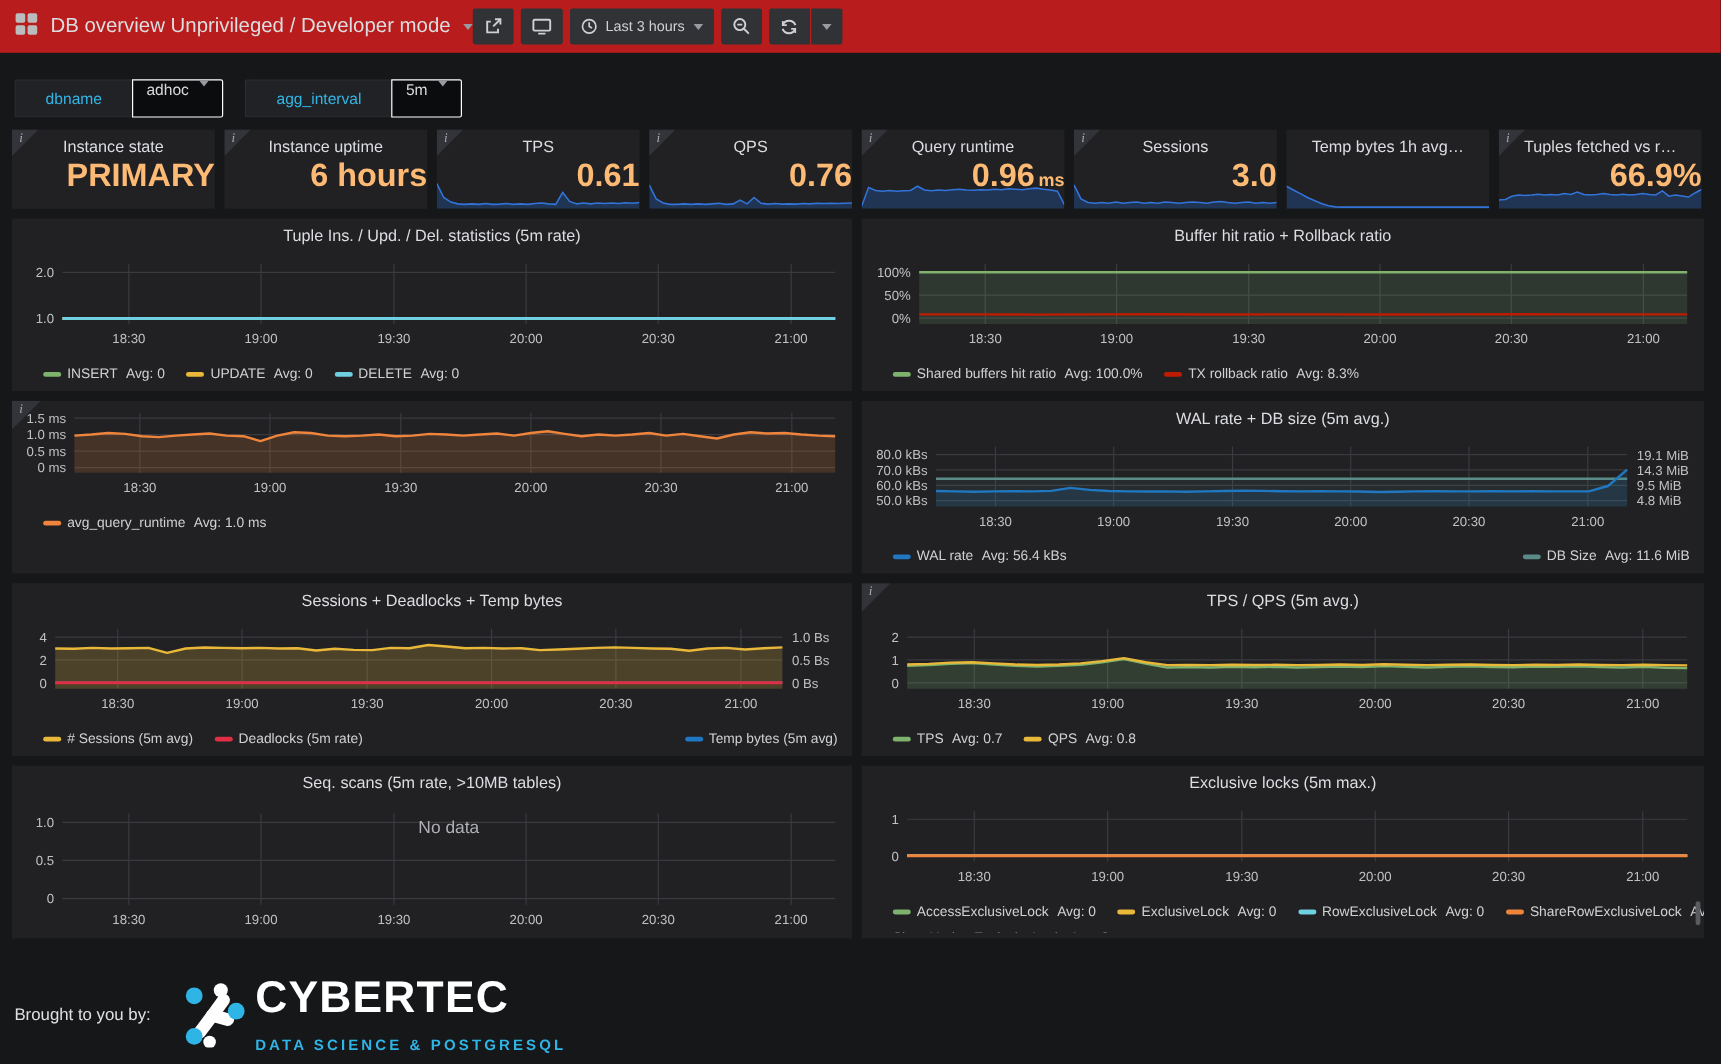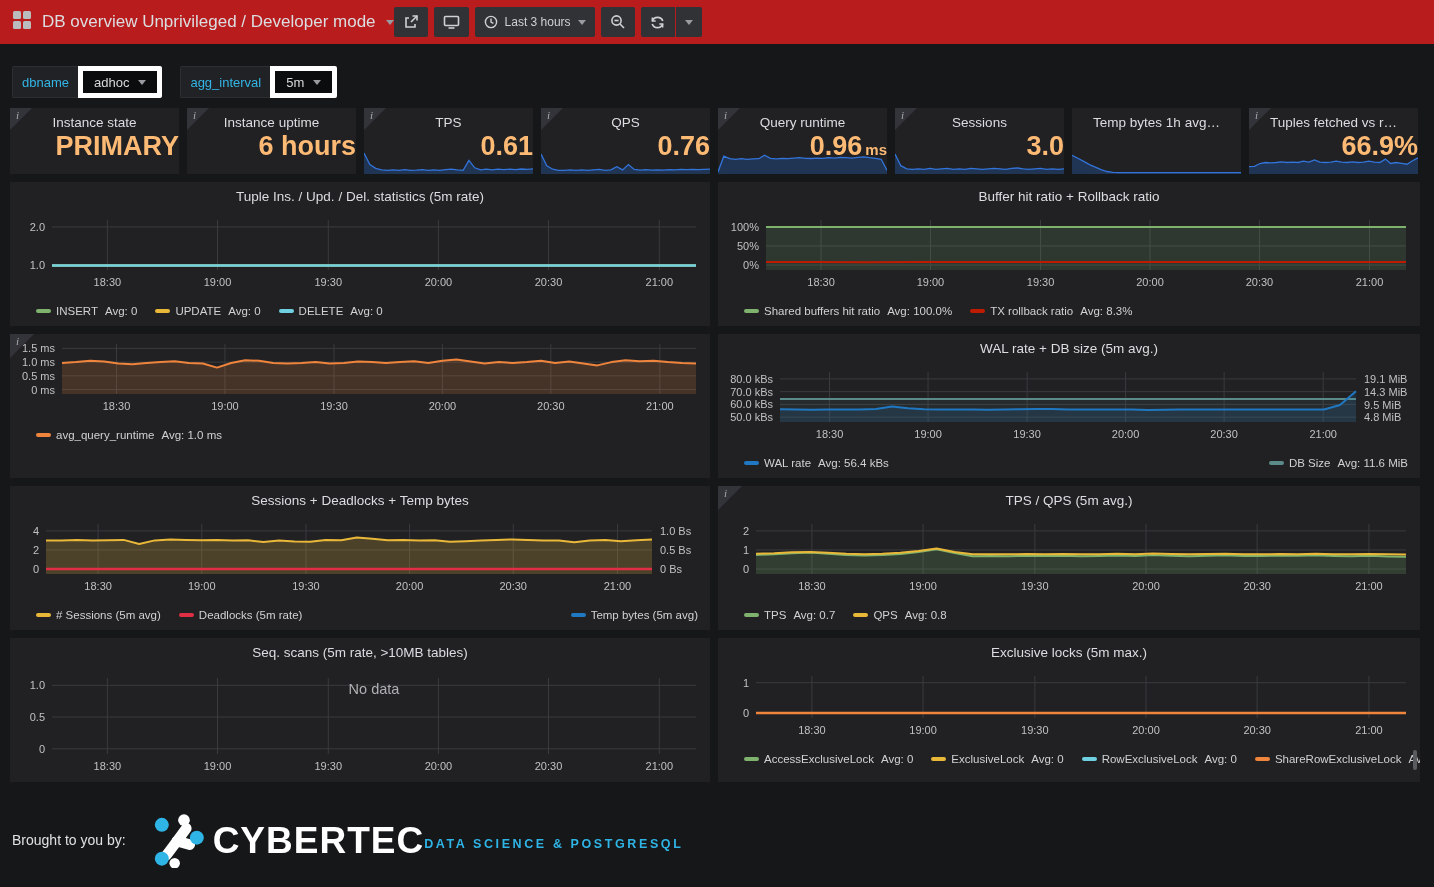--- a/index.html
+++ b/index.html
@@ -11,22 +11,22 @@
   .caret{display:inline-block;width:0;height:0;border-left:4px solid transparent;border-right:4px solid transparent;border-top:5px solid #9a9ba0}
   .nav-right{display:flex;gap:6px;align-items:center}
   .nav-btn{height:30px;min-width:34px;background:#313236;border:none;border-radius:2px;display:flex;align-items:center;justify-content:center;gap:7px;color:#cfd0d2;font-size:12px;padding:0 9px;cursor:pointer}
   .btn-group{display:flex;gap:1px}
   .btn-group .nav-btn:first-child{border-radius:2px 0 0 2px}
   .btn-group .nav-btn:last-child{border-radius:0 2px 2px 0;min-width:26px}
   .nav-btn svg{display:block}
   
   .submenu{padding:22px 12px 10px;display:flex;gap:18px}
   .var-chip{display:flex;height:32px;font-size:13px}
-  .var-label{display:flex;align-items:center;padding:0 9px;background:#202226;border:1px solid #2c2e33;border-right:none;border-radius:2px 0 0 2px;color:#33b5e5;font-weight:500}
-  .var-value{display:flex;align-items:center;gap:9px;padding:0 11px;background:#0b0c0e;border:5px solid #ffffff;border-radius:0 2px 2px 0;color:#d8d9da;cursor:pointer}
+  .var-label{display:flex;align-items:center;padding:0 25px;background:#202226;border:1px solid #2c2e33;border-right:none;border-radius:2px 0 0 2px;color:#33b5e5;font-weight:500}
+  .var-value{display:flex;gap:9px;padding:0 11px;background:#0b0c0e;border:1px solid #ffffff;border-radius:0 2px 2px 0;color:#d8d9da;cursor:pointer}
   
   .stats-row{display:flex;gap:8px;padding:0 10px;margin-bottom:8px}
   .stat-panel{position:relative;width:169px;height:66px;background:#212124;overflow:hidden}
   .stat-title{position:relative;text-align:center;font-size:13.5px;font-weight:500;margin-top:7px;color:#dcdde0;white-space:nowrap;overflow:hidden;z-index:2}
   .stat-value{position:relative;text-align:right;font-size:27px;font-weight:600;margin-top:1px;color:#fdba74;z-index:2;white-space:nowrap}
   .stat-unit{font-size:15px;font-weight:600;margin-left:3px}
   .stat-spark{position:absolute;bottom:0;left:0;z-index:1}
   
   .fold{position:absolute;top:0;left:0;width:0;height:0;border-top:24px solid #33343a;border-right:24px solid transparent;z-index:3;cursor:pointer}
   .fold-i{position:absolute;top:1px;left:6px;font-size:11px;color:#a8abaf;font-family:"Liberation Serif",serif;font-style:italic;z-index:4;pointer-events:none}
@@ -39,21 +39,21 @@
   .legend-item{display:flex;align-items:center;gap:5px;cursor:pointer;white-space:nowrap}
   .legend-item .avg{margin-left:2px}
   .swatch{width:15px;height:4px;border-radius:2px;flex:0 0 auto}
   .l-right{margin-left:auto}
   .legend-scroll{position:absolute;right:3px;top:4px;width:4px;height:20px;background:#5a5b5f;border-radius:2px;cursor:pointer}
   svg text{font-family:"Liberation Sans",sans-serif}
   
   .footer{display:flex;align-items:center;padding:30px 10px 0 12px;gap:23px}
   .footer-text{font-size:14px;color:#e0e1e3}
   .brand{display:flex;align-items:center;gap:8px;cursor:pointer}
-  .brand-txt{display:flex;flex-direction:row;line-height:1}
+  .brand-txt{display:flex;flex-direction:column;line-height:1}
   .brand-name{font-size:37px;font-weight:700;color:#ffffff;letter-spacing:1px}
   .brand-tag{font-size:12.5px;font-weight:700;letter-spacing:2.6px;margin-top:16px}
 </style>
 </head>
 <body>
 
 <header class="nav">
   <div class="nav-left">
     <span>
       <svg width="20" height="20" viewBox="0 0 20 20">

